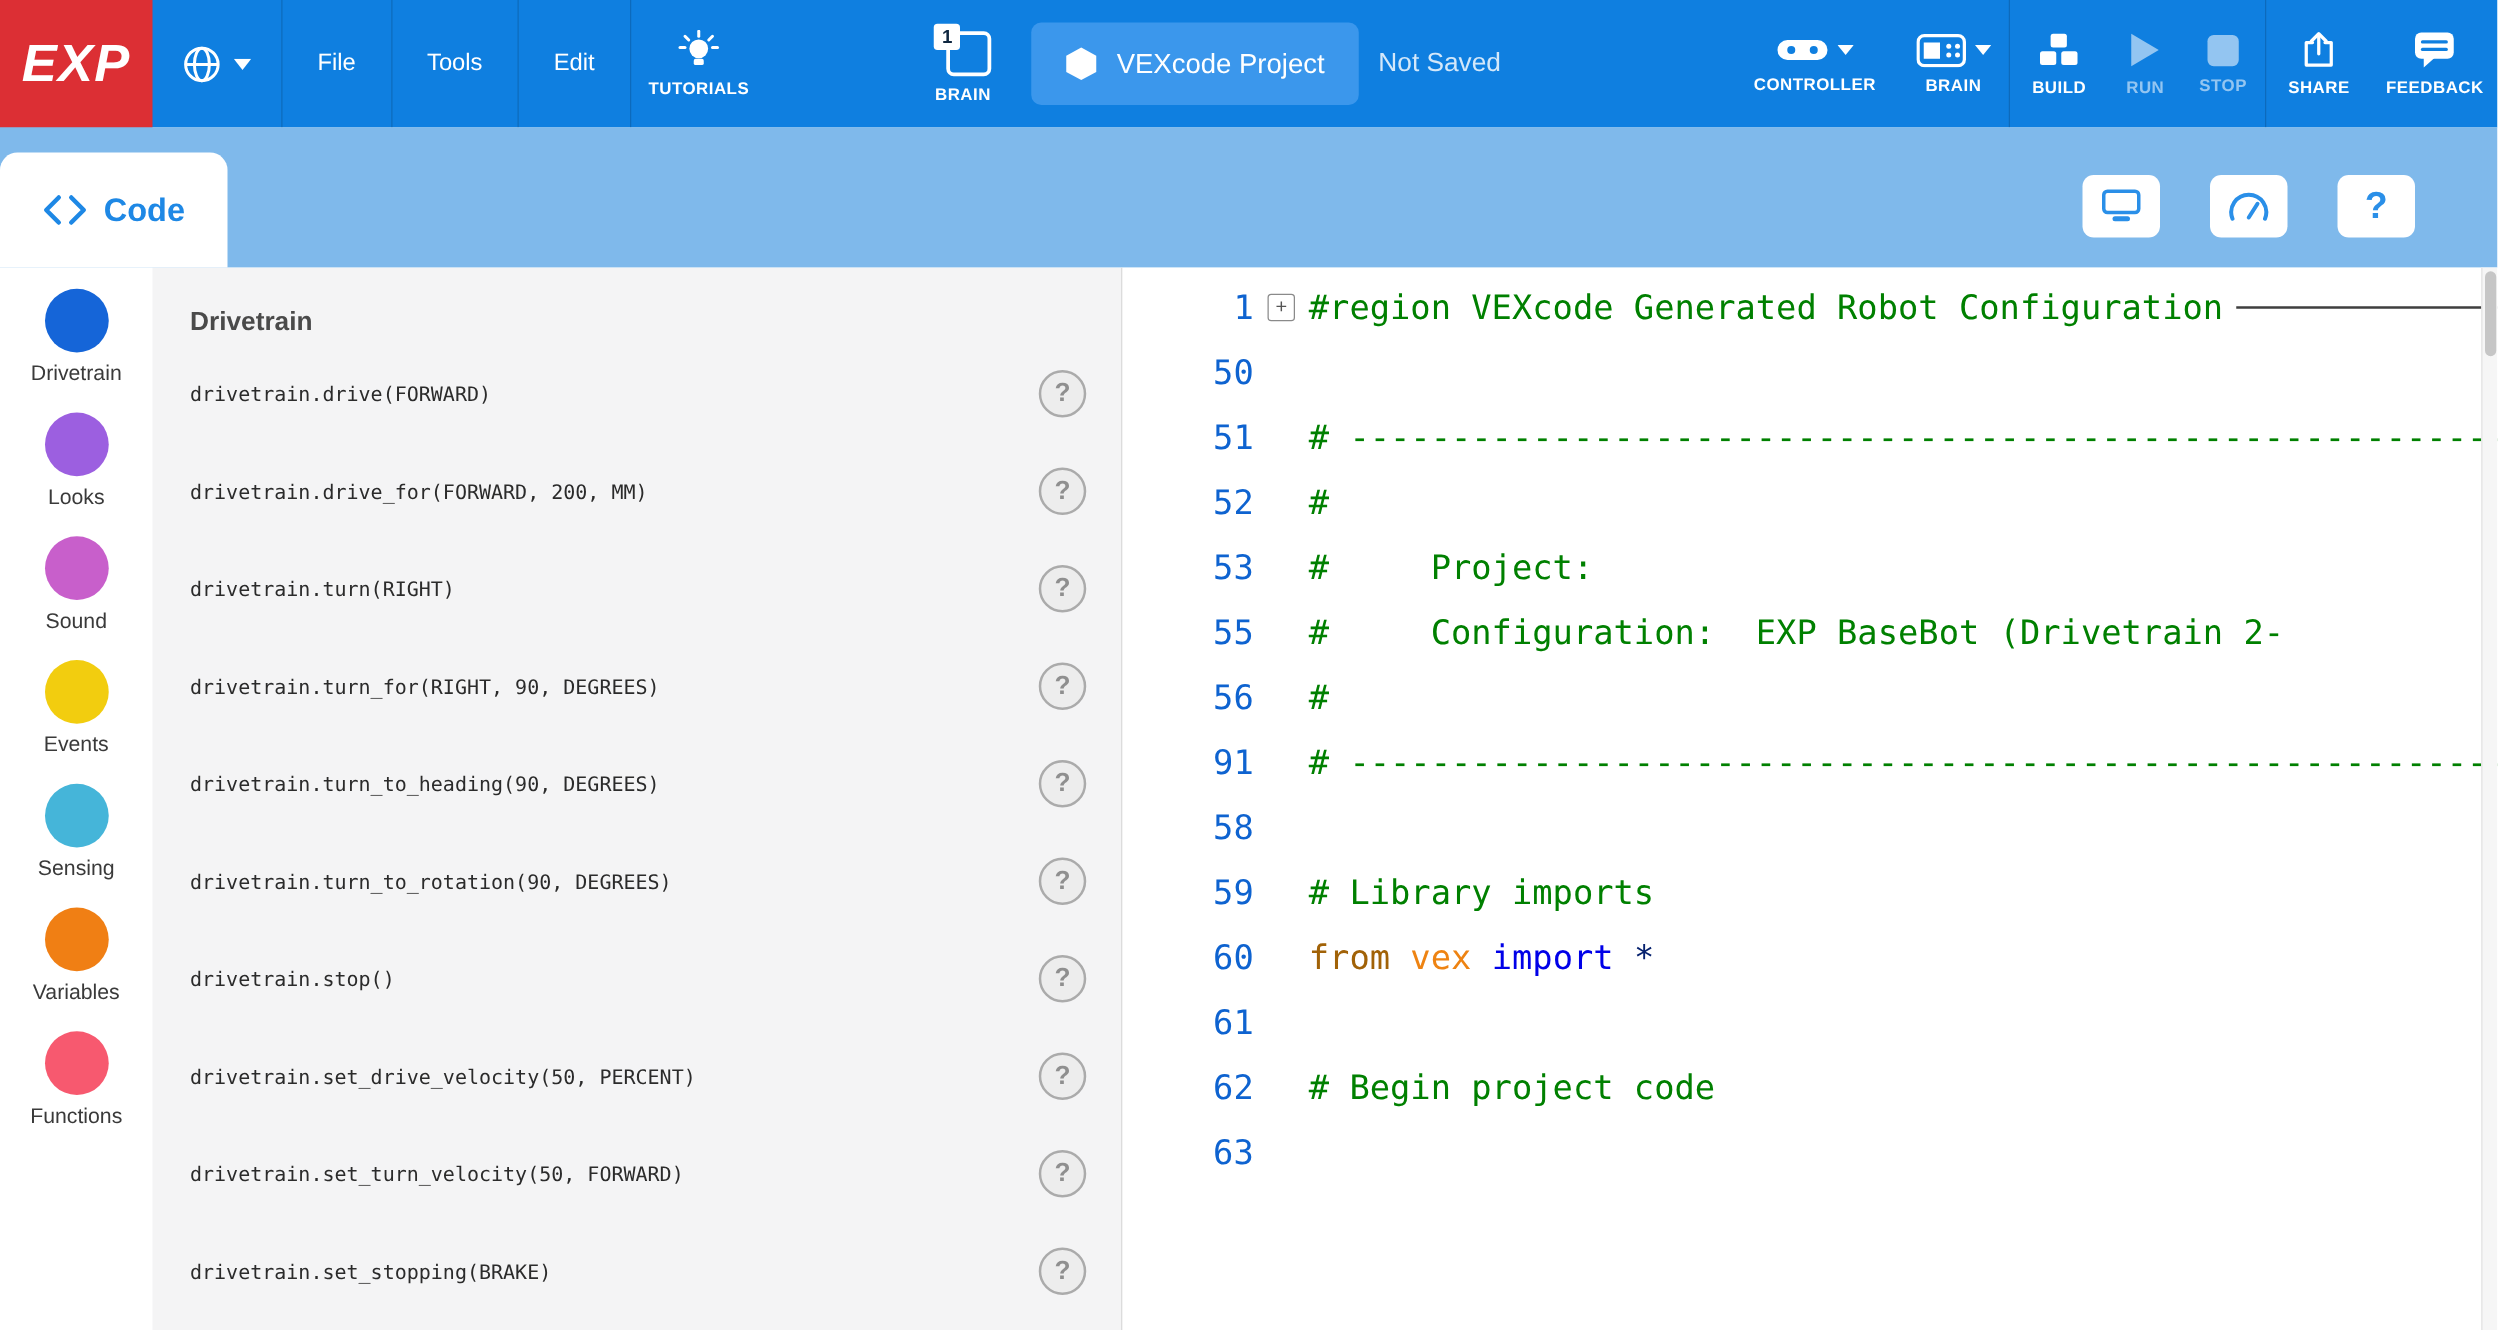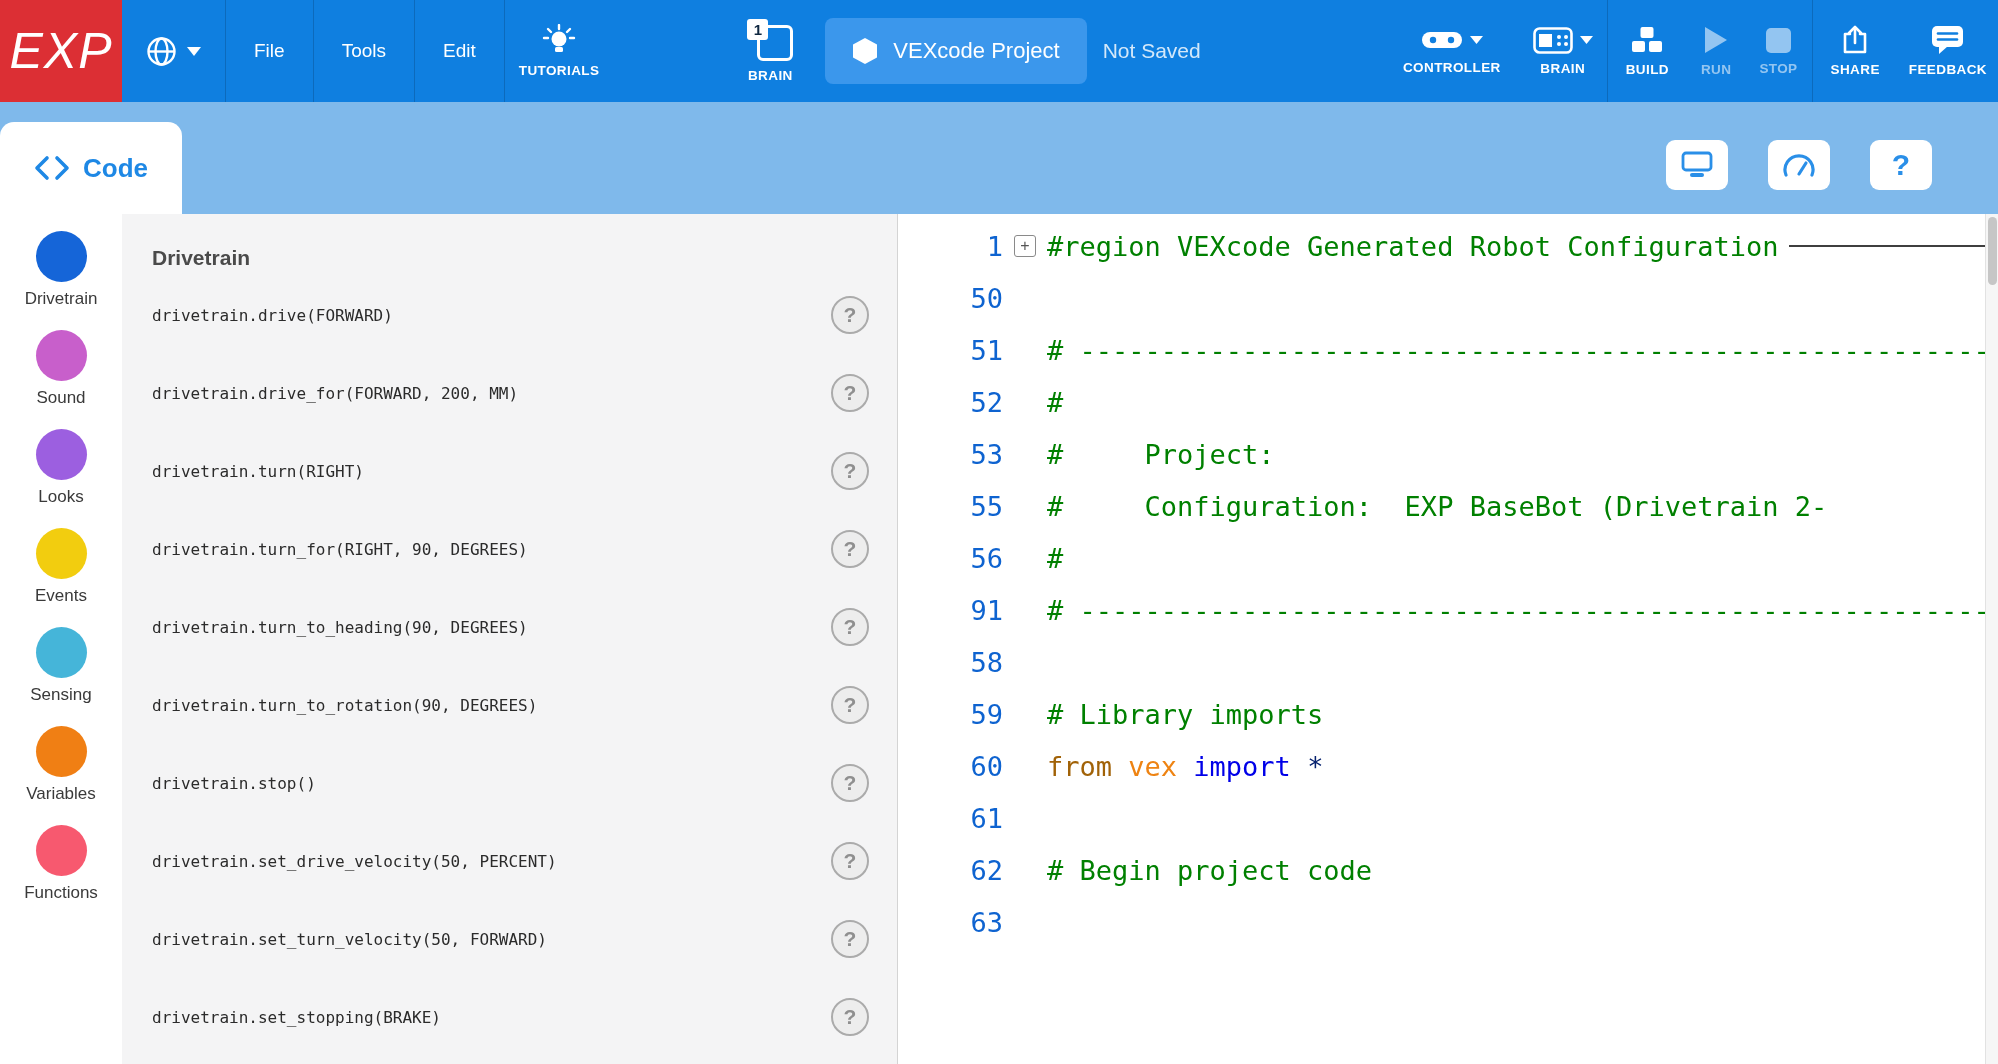--- a/index.html
+++ b/index.html
@@ -3,21 +3,21 @@
 <meta charset="utf-8">
 <style>
   * { margin:0; padding:0; box-sizing:border-box; }
   html,body { width:1998px; height:1064px; overflow:hidden; background:#fff;
               font-family:"Liberation Sans", sans-serif; }
   .app { width:1998px; height:1064px; position:relative; display:flex; flex-direction:column; }
 
   
   .topbar { height:102px; background:#0F7FE0; display:flex; align-items:center; color:#fff; flex:none; }
   .logo { width:122px; height:102px; background:#DC2F34; display:flex; align-items:center; justify-content:center;
-          font-style:italic; font-weight:400; font-size:50px; letter-spacing:1px; color:#fff; flex:none; }
+          font-style:italic; font-weight:700; font-size:42px; letter-spacing:1px; color:#fff; flex:none; }
   .tb-sep { width:1px; height:102px; background:rgba(0,0,0,0.16); flex:none; }
   .globe-group { display:flex; align-items:center; gap:10px; padding:0 24px; height:100%; }
   .menu-item { font-size:19px; padding:0 28px; height:100%; display:flex; align-items:center; }
   .stacked { display:flex; flex-direction:column; align-items:center; justify-content:center; gap:7px; height:100%; }
   .stacked .lbl { font-size:13.5px; font-weight:bold; letter-spacing:0.4px; white-space:nowrap; }
   .icon-row { display:flex; align-items:center; gap:7px; }
   .tutorials { margin-left:14px;text-align:center; }
   .slot-group { margin-left:148px; }
   .slot-icon { position:relative; width:46px; height:42px; }
   .slot-outer { position:absolute; right:0; bottom:0; width:36px; height:36px; border:3px solid #fff; border-radius:6px; }
@@ -274,26 +274,26 @@
   </div>
 
   <div class="main">
 
     <div class="palette">
         <div class="cat">
     <span class="cat-circle" style="background: rgb(21, 101, 216);"></span>
     <span class="cat-label">Drivetrain</span>
   </div>
         <div class="cat">
+    <span class="cat-circle" style="background: rgb(156, 95, 224);"></span>
+    <span class="cat-label">Looks</span>
+  </div>
+        <div class="cat">
     <span class="cat-circle" style="background: rgb(200, 95, 203);"></span>
     <span class="cat-label">Sound</span>
-  </div>
-        <div class="cat">
-    <span class="cat-circle" style="background: rgb(156, 95, 224);"></span>
-    <span class="cat-label">Looks</span>
   </div>
         <div class="cat">
     <span class="cat-circle" style="background: rgb(242, 205, 15);"></span>
     <span class="cat-label">Events</span>
   </div>
         <div class="cat">
     <span class="cat-circle" style="background: rgb(69, 181, 217);"></span>
     <span class="cat-label">Sensing</span>
   </div>
         <div class="cat">

